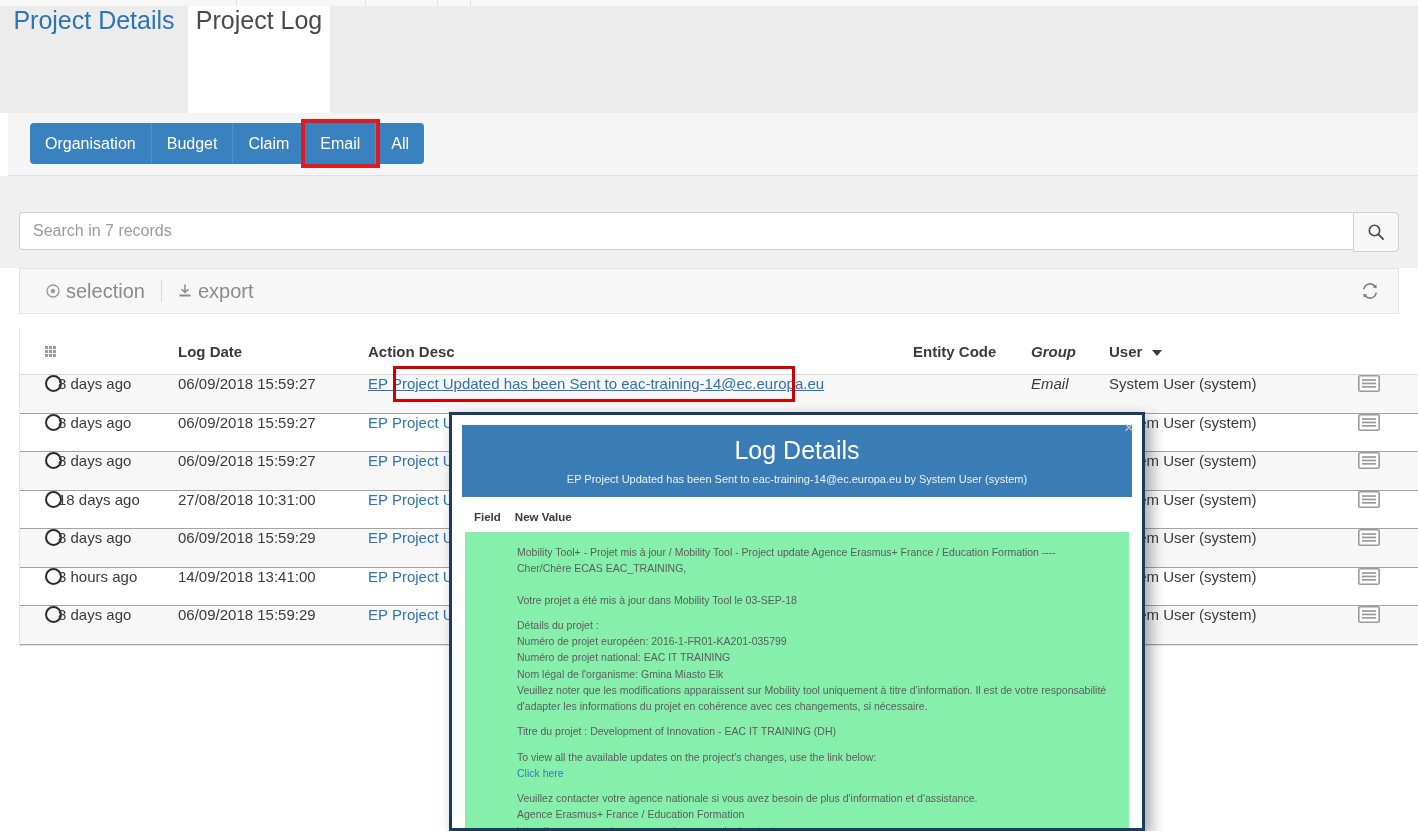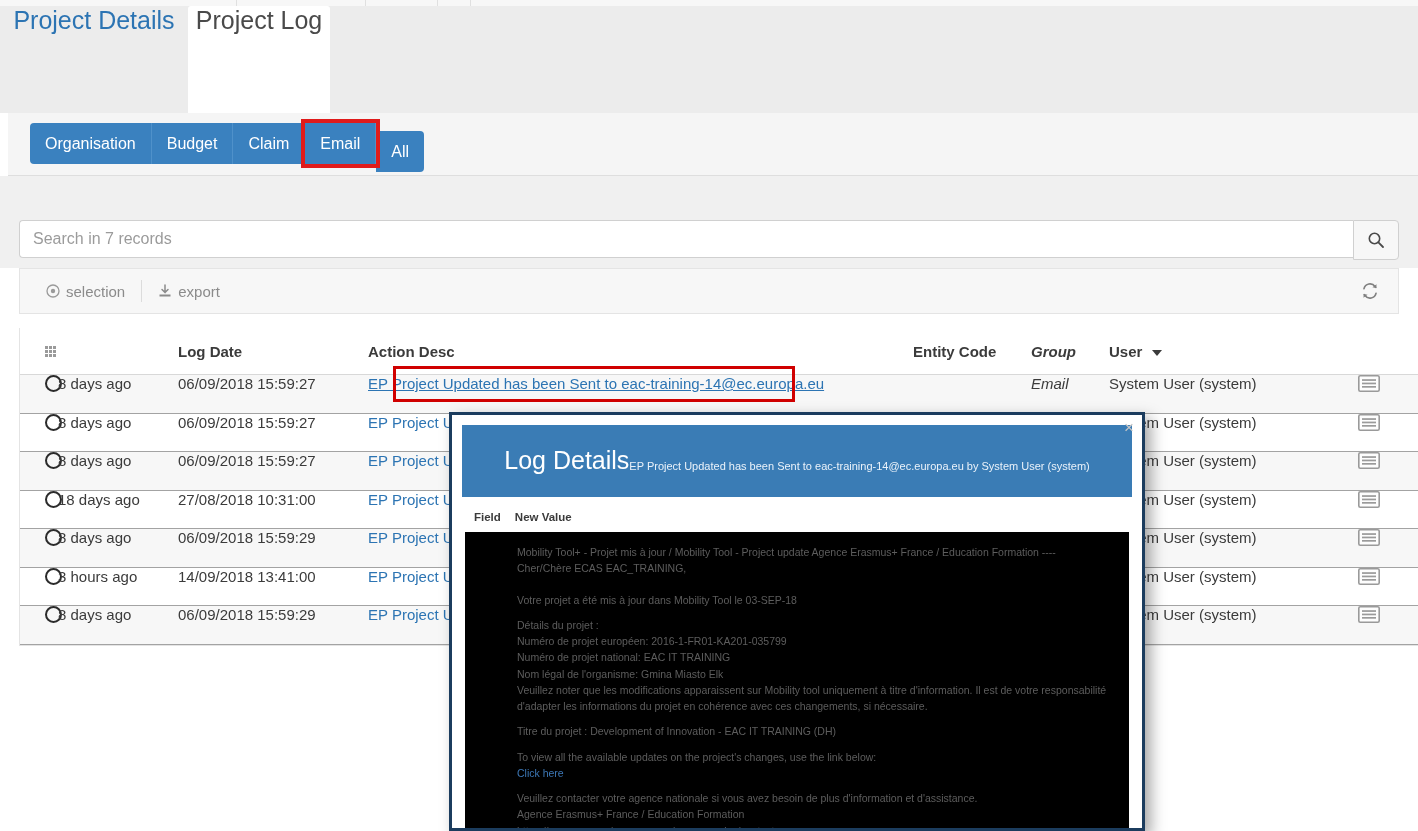--- a/index.html
+++ b/index.html
@@ -62,40 +62,39 @@
     display: flex; align-items: center; justify-content: center;
     background: #3a81bf; color: #ffffff;
     font-size: 16px;
     border: none;
     border-right: 1px solid #4f91ca;
     box-sizing: border-box;
     position: relative;
     font-family: "Liberation Sans", sans-serif;
   }
   .fbtn:first-child { border-top-left-radius: 4px; border-bottom-left-radius: 4px; }
-  .fbtn:last-child { border-right: none; border-top-right-radius: 4px; border-bottom-right-radius: 4px; margin-top: 8px; }
+  .fbtn:last-child { border-right: none; border-top-right-radius: 4px; border-bottom-right-radius: 4px; }
   .fbtn.active-hl {
     outline: 4px solid #e01b1b;
     z-index: 3;
   }
 
   
   .content {
     position: absolute; left: 0; top: 176px; width: 1418px; height: 655px;
     background: #ffffff;
   }
   .search-zone {
     position: absolute; left: 0; top: 0; width: 1418px; height: 92px;
     background: #f0f0f0;
   }
   .search-wrap {
     position: absolute; left: 19px; top: 36px;
     width: 1380px; height: 38px;
     display: flex;
-    margin-top: 8px;
   }
   .search-input {
     flex: 1; height: 38px;
     border: 1px solid #d0d0d0; border-right: none;
     border-top-left-radius: 4px; border-bottom-left-radius: 4px;
     background: #ffffff;
     font-size: 16px; color: #555;
     padding: 0 13px; box-sizing: border-box;
     font-family: "Liberation Sans", sans-serif;
     outline: none;
@@ -113,21 +112,21 @@
   
   .toolbar {
     position: absolute; left: 19px; top: 92px; width: 1380px; height: 46px;
     background: #f7f7f7;
     border: 1px solid #e4e4e4;
     box-sizing: border-box;
     display: flex; align-items: center;
   }
   .tool-item {
     display: flex; align-items: center; gap: 6px;
-    color: #8b8b8b; font-size: 15px;
+    color: #8b8b8b; font-size: 20px;
     padding: 0 12px; height: 100%;
     cursor: pointer;
   }
   .tool-item.first { margin-left: 14px; }
   .tool-sep {
     width: 1px; height: 22px; background: #dcdcdc; margin: 0 4px;
   }
   .tool-refresh {
     margin-left: auto; margin-right: 18px;
     display: flex; align-items: center; cursor: pointer;
@@ -210,33 +209,33 @@
   }
   .modal-close {
     position: absolute; right: 8px; top: 4px;
     color: #c6c6c6; font-size: 17px; line-height: 1;
     cursor: pointer; z-index: 3;
     font-family: "Liberation Sans", sans-serif;
   }
   .modal-header {
     background: #3a7cb5;
     height: 72px;
-    display: flex; 
+    display: flex; flex-direction: column;
     align-items: center; justify-content: center;
     color: #ffffff;
   }
   .modal-title { font-size: 25px; line-height: 1.1; font-weight: normal; }
   .modal-sub { font-size: 11px; margin-top: 9px; color: #eaf2fa; }
   .modal-cols {
     display: flex; gap: 14px;
     padding: 14px 12px 9px 12px;
     font-size: 11.5px; font-weight: bold; color: #3b3b3b;
   }
   .modal-body {
-    background: #000000;
+    background: #86efac;
     margin: 0 3px;
     padding: 12px 14px 14px 52px;
     font-size: 10.5px;
     color: #5d5d5d;
     line-height: 1.55;
     height: 297px;
     box-sizing: border-box;
     overflow: hidden;
   }
   .modal-body p { margin: 0 0 9px 0; }

